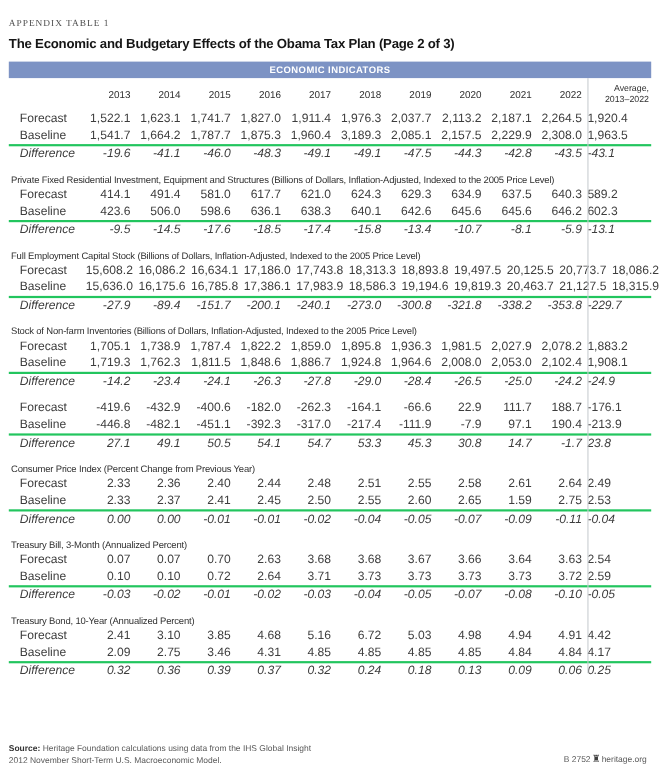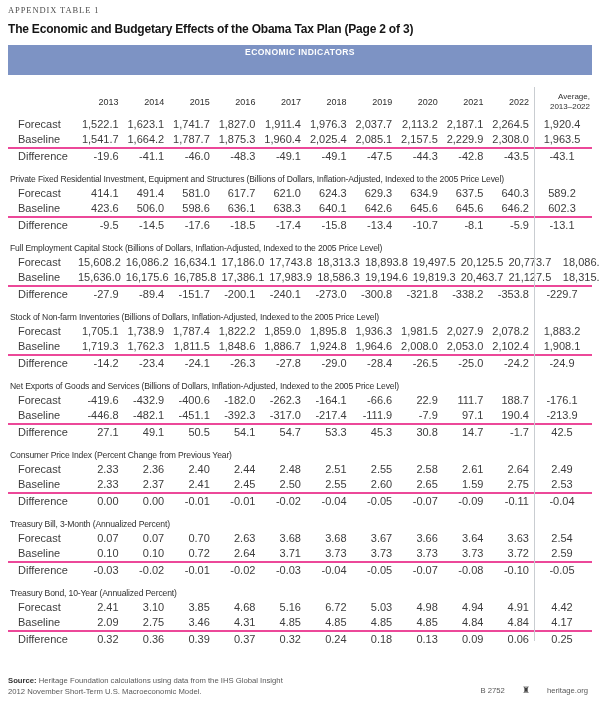--- a/index.html
+++ b/index.html
@@ -1,60 +1,60 @@
 <!DOCTYPE html>
 <html><head>
 <meta charset="utf-8">
 <style>
   * { margin:0; padding:0; box-sizing:border-box; }
   html,body { background:#ffffff; }
   body {
     width:600px; height:707px; position:relative; overflow:hidden;
     font-family:"Liberation Sans", sans-serif; color:#3d3d3d;
   }
-  .page { padding:5px 8px 0 8px; }
+  .page { padding:16px 8px 0 8px; }
   .appendix {
     font-family:"Liberation Serif", serif; font-size:8.5px;
     letter-spacing:0.9px; color:#4d4d4d;
   }
   .title {
     margin-top:7px; font-size:12px; font-weight:bold;
     color:#151515; letter-spacing:-0.2px; white-space:nowrap;
   }
   .band {
-    margin-top:9px; height:30px; line-height:15px; background:#7d93c4;
+    margin-top:9px; height:15px; line-height:15px; background:#7d93c4;
     color:#ffffff; font-size:8.6px; font-weight:bold; text-align:center;
     letter-spacing:0.4px;
   }
-  .table-body { position:relative; margin-top:12px; }
+  .table-body { position:relative; margin-top:0; }
   .vdivider {
     position:absolute; top:0; bottom:4px; left:526px; width:1px;
     background:#c9cdd1;
   }
   .row { display:grid; grid-template-columns:70px repeat(10, 1fr) 58px; }
   .year-row { height:30px; align-items:center; font-size:9px; color:#2f2f2f; font-weight:bold; }
   .year-row .ycell { font-weight:normal; }
   .cell { text-align:right; padding-right:5px; }
-  .avg-cell { text-align:center; padding-right:2px; }
+  .avg-cell { text-align:left; padding-right:2px; }
   .avg-header { font-size:8px; line-height:1.3; text-align:right; padding-right:2px; font-weight:normal; }
   .section { margin-bottom:11px; }
   .sec-heading {
     font-size:8.6px; color:#303030; height:13px; line-height:13px;
     padding-left:2px; letter-spacing:-0.15px; white-space:nowrap;
   }
   .data-row { height:15px; line-height:15px; font-size:11px; color:#3d3d3d; }
   .data-row .label { text-align:left; padding-left:10px; }
-  .diff { border-top:2px solid #ec4899; }
+  .diff { border-top:2px solid #22c55e;font-style:italic; }
   .footer {
     position:absolute; left:8px; right:12px; bottom:9px;
     display:flex; justify-content:space-between; align-items:flex-end;
     font-size:7.7px; color:#595959; line-height:1.4;
   }
   .src-label { font-weight:bold; color:#333333; }
-  .footer-right { display:flex; align-items:flex-start; gap:17px; padding-bottom:1px; }
+  .footer-right { display:flex; align-items:flex-start; gap:1px; padding-bottom:1px; }
   .tower { font-size:9px; color:#3d3d3d; line-height:1; }
 </style>
 </head>
 <body>
 
 <div class="page">
   <div class="appendix">APPENDIX TABLE 1</div>
   <div class="title">The Economic and Budgetary Effects of the Obama Tax Plan (Page 2 of 3)</div>
   <div class="band">ECONOMIC INDICATORS</div>
 
@@ -93,21 +93,21 @@
             <div class="cell">2,264.5</div>
             <div class="avg-cell">1,920.4</div>
           </div>
           <div class="row data-row">
             <div class="label">Baseline</div>
             <div class="cell">1,541.7</div>
             <div class="cell">1,664.2</div>
             <div class="cell">1,787.7</div>
             <div class="cell">1,875.3</div>
             <div class="cell">1,960.4</div>
-            <div class="cell">2,025.4</div>
+            <div class="cell">3,189.3</div>
             <div class="cell">2,085.1</div>
             <div class="cell">2,157.5</div>
             <div class="cell">2,229.9</div>
             <div class="cell">2,308.0</div>
             <div class="avg-cell">1,963.5</div>
           </div>
           <div class="row data-row diff">
             <div class="label">Difference</div>
             <div class="cell">-19.6</div>
             <div class="cell">-41.1</div>
@@ -251,21 +251,20 @@
             <div class="cell">-27.8</div>
             <div class="cell">-29.0</div>
             <div class="cell">-28.4</div>
             <div class="cell">-26.5</div>
             <div class="cell">-25.0</div>
             <div class="cell">-24.2</div>
             <div class="avg-cell">-24.9</div>
           </div>
         </div>
         <div class="section">
-          <div class="sec-heading">Net Exports of Goods and Services (Billions of Dollars, Inflation-Adjusted, Indexed to the 2005 Price Level)</div>
           <div class="row data-row">
             <div class="label">Forecast</div>
             <div class="cell">-419.6</div>
             <div class="cell">-432.9</div>
             <div class="cell">-400.6</div>
             <div class="cell">-182.0</div>
             <div class="cell">-262.3</div>
             <div class="cell">-164.1</div>
             <div class="cell">-66.6</div>
             <div class="cell">22.9</div>
@@ -292,21 +291,21 @@
             <div class="cell">27.1</div>
             <div class="cell">49.1</div>
             <div class="cell">50.5</div>
             <div class="cell">54.1</div>
             <div class="cell">54.7</div>
             <div class="cell">53.3</div>
             <div class="cell">45.3</div>
             <div class="cell">30.8</div>
             <div class="cell">14.7</div>
             <div class="cell">-1.7</div>
-            <div class="avg-cell">42.5</div>
+            <div class="avg-cell">23.8</div>
           </div>
         </div>
         <div class="section">
           <div class="sec-heading">Consumer Price Index (Percent Change from Previous Year)</div>
           <div class="row data-row">
             <div class="label">Forecast</div>
             <div class="cell">2.33</div>
             <div class="cell">2.36</div>
             <div class="cell">2.40</div>
             <div class="cell">2.44</div>

